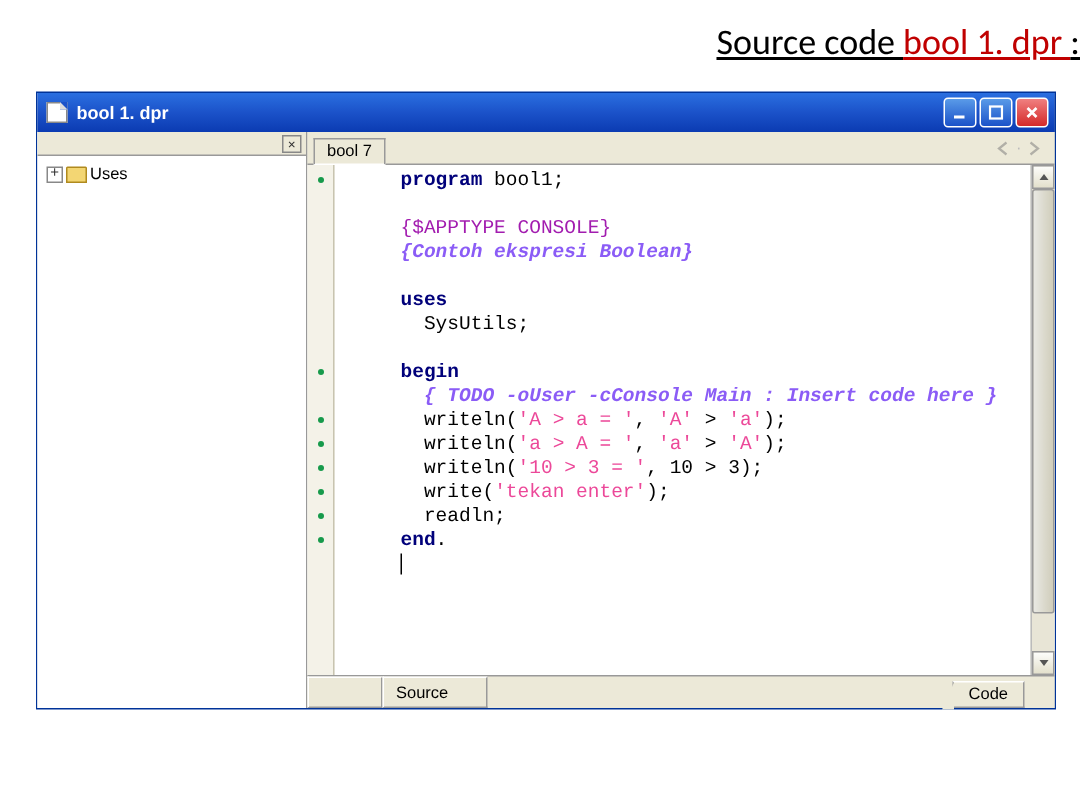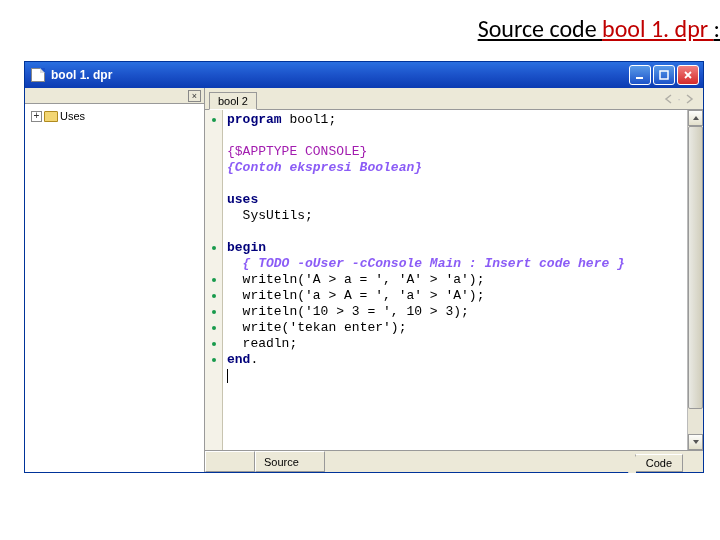--- a/index.html
+++ b/index.html
@@ -194,25 +194,25 @@
   flex: 1;
   font-family: "Courier New", monospace;
   font-size: 13px;
   line-height: 16px;
   color: #000;
   padding: 2px 4px;
   overflow: auto;
   min-width: 0;
   white-space: pre;
 }
-.editor .line { height: 16px; }
+.editor .line { height: 16px; margin-left: 40px; }
 .kw { font-weight: bold; color: #00007a; }
 .dir { color: #a21caf; }
 .cm { color: #8b5cf6; font-style: italic; font-weight: bold; }
-.str { color: #000000; }
+.str { color: #ec4899; }
 .caret {
   display: inline-block;
   width: 1px; height: 14px;
   background: #000;
   vertical-align: text-bottom;
 }
 .scrollbar-v {
   width: 16px;
   background: #e8e5d6;
   border-left: 1px solid #bbb;
@@ -315,21 +315,21 @@
         <div class="tree-row">
           <span class="expander">+</span>
           <span class="folder-icon"></span>
           <span>Uses</span>
         </div>
       </div>
     </div>
 
     <div class="main">
       <div class="tabbar">
-        <div class="tab">bool 2</div>
+        <div class="tab">bool 7</div>
         <div class="nav">
           <div class="nav-arrow">
             <svg width="10" height="10">
                 <path d="M8 1 L3 5 L8 9" fill="none" stroke="#777" stroke-width="1.5"></path>
               </svg>
           </div>
           <span style="color:#bbb;">·</span>
           <div class="nav-arrow">
             <svg width="10" height="10">
                 <path d="M2 1 L7 5 L2 9" fill="none" stroke="#777" stroke-width="1.5"></path>

